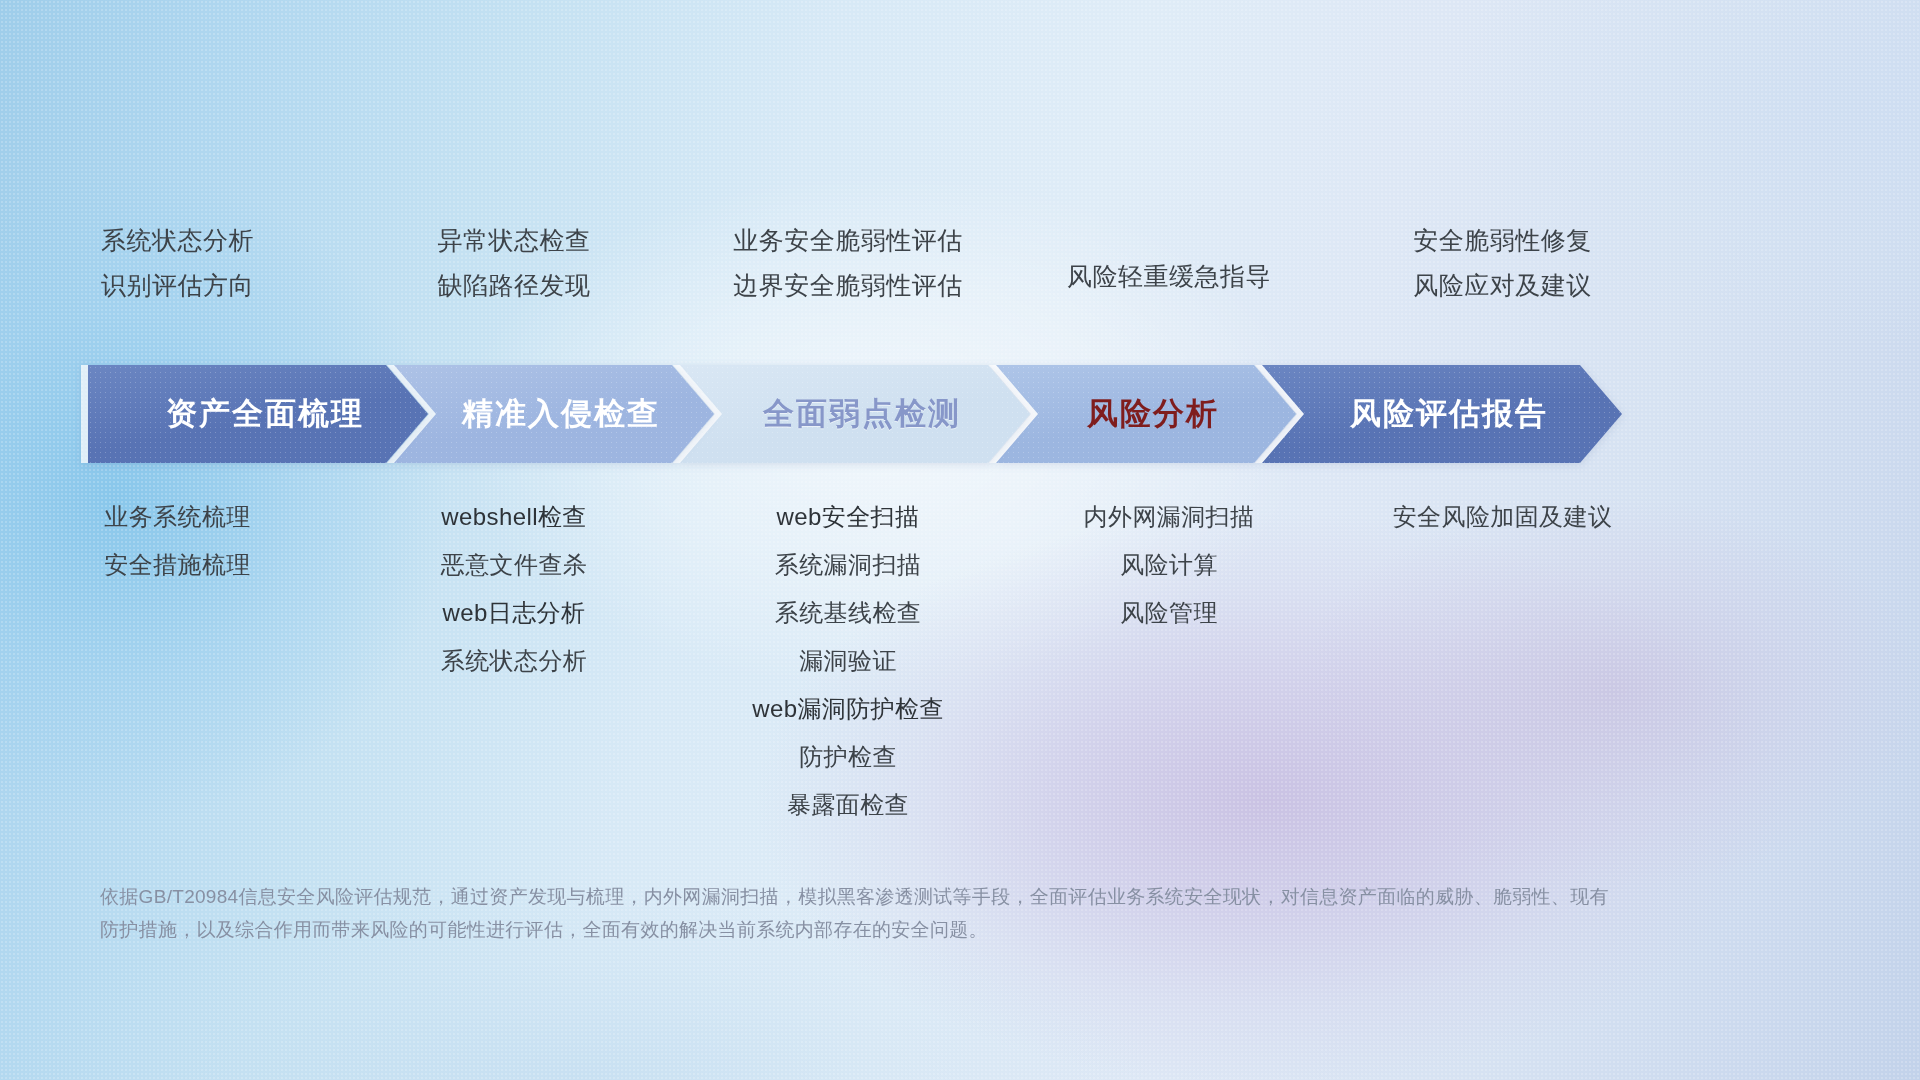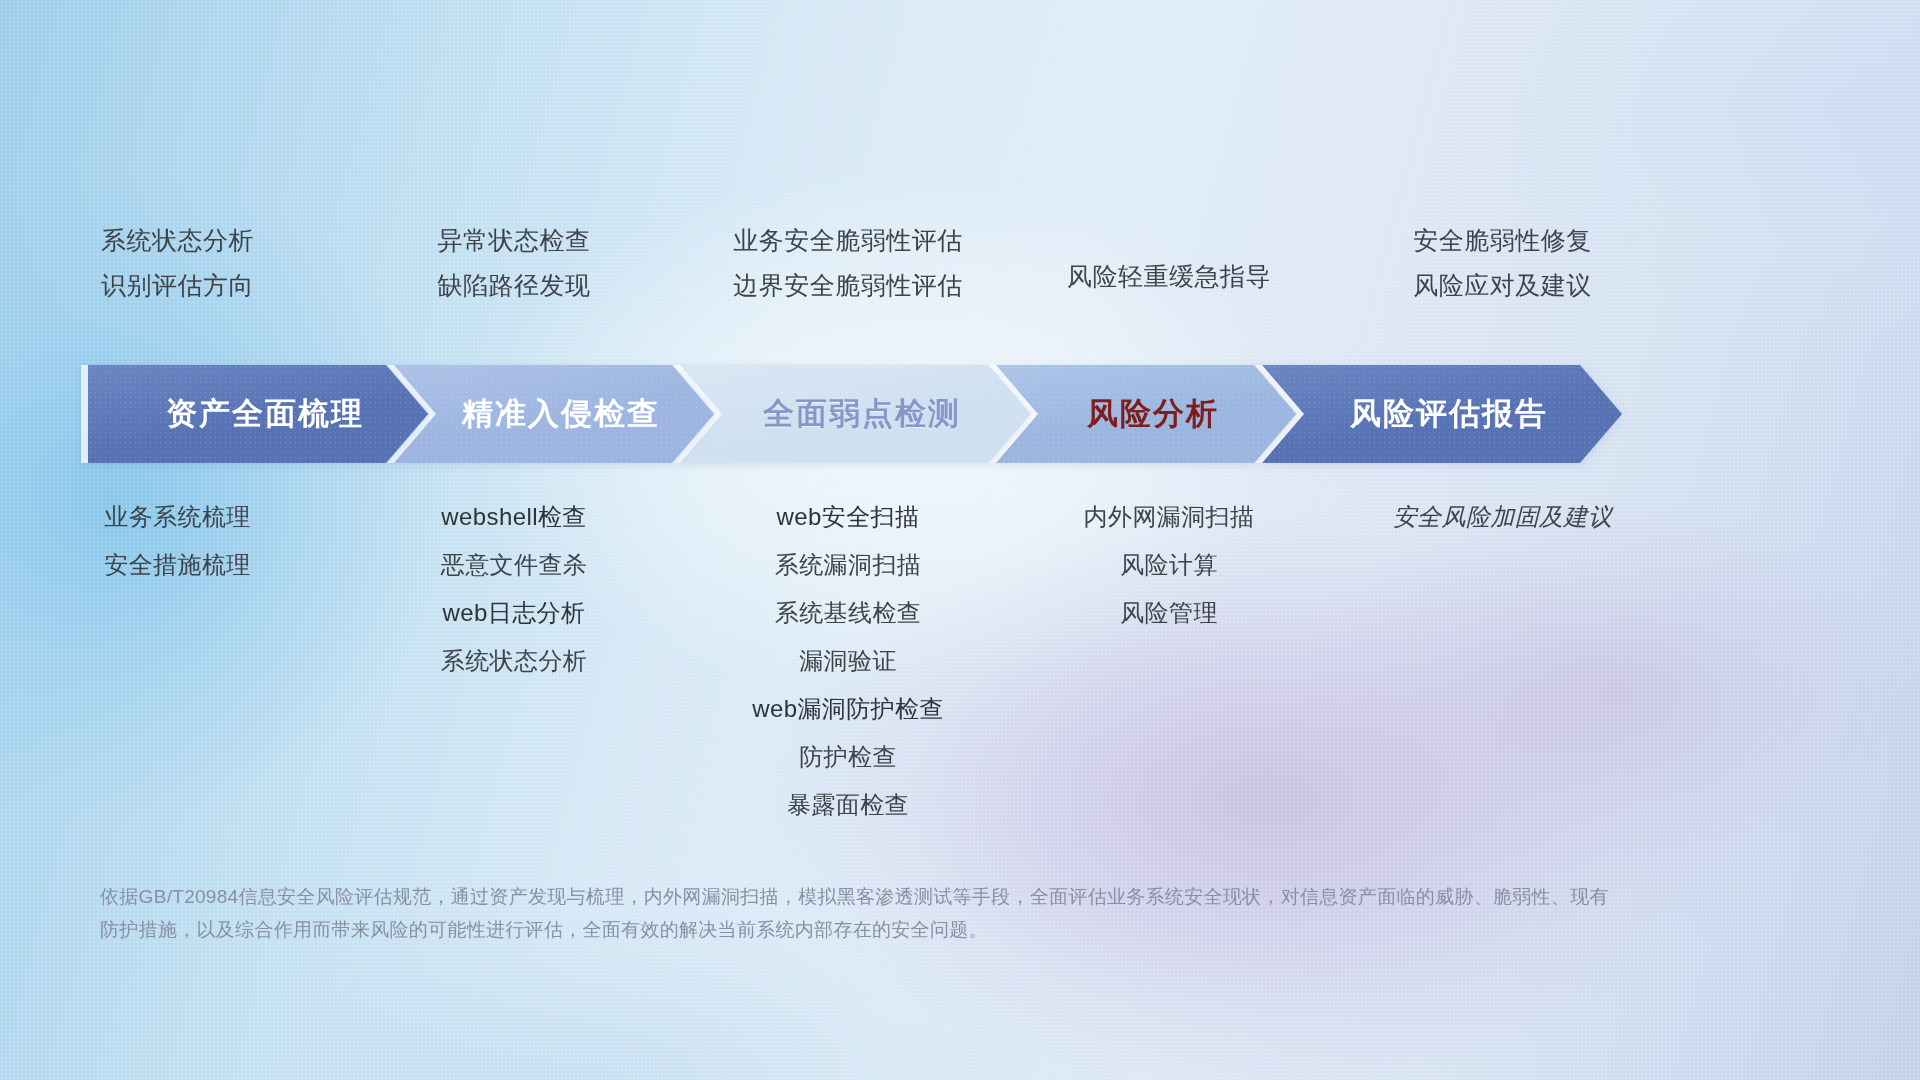--- a/index.html
+++ b/index.html
@@ -274,20 +274,20 @@
         <div class="item">漏洞验证</div>
         <div class="item em">web漏洞防护检查</div>
         <div class="item">防护检查</div>
         <div class="item">暴露面检查</div>
       </div>
       <div class="bot-col" style="width: 292px;">
         <div class="item">内外网漏洞扫描</div>
         <div class="item">风险计算</div>
         <div class="item">风险管理</div>
       </div>
-      <div class="bot-col" style="width: 375px; font-style: italic;">
+      <div class="bot-col" style="width: 375px;">
         <div class="item">安全风险加固及建议</div>
       </div>
     </div>
 
   <p class="footer">依据GB/T20984信息安全风险评估规范，通过资产发现与梳理，内外网漏洞扫描，模拟黑客渗透测试等手段，全面评估业务系统安全现状，对信息资产面临的威胁、脆弱性、现有防护措施，以及综合作用而带来风险的可能性进行评估，全面有效的解决当前系统内部存在的安全问题。</p>
 
 </div>
 
 </body></html>

